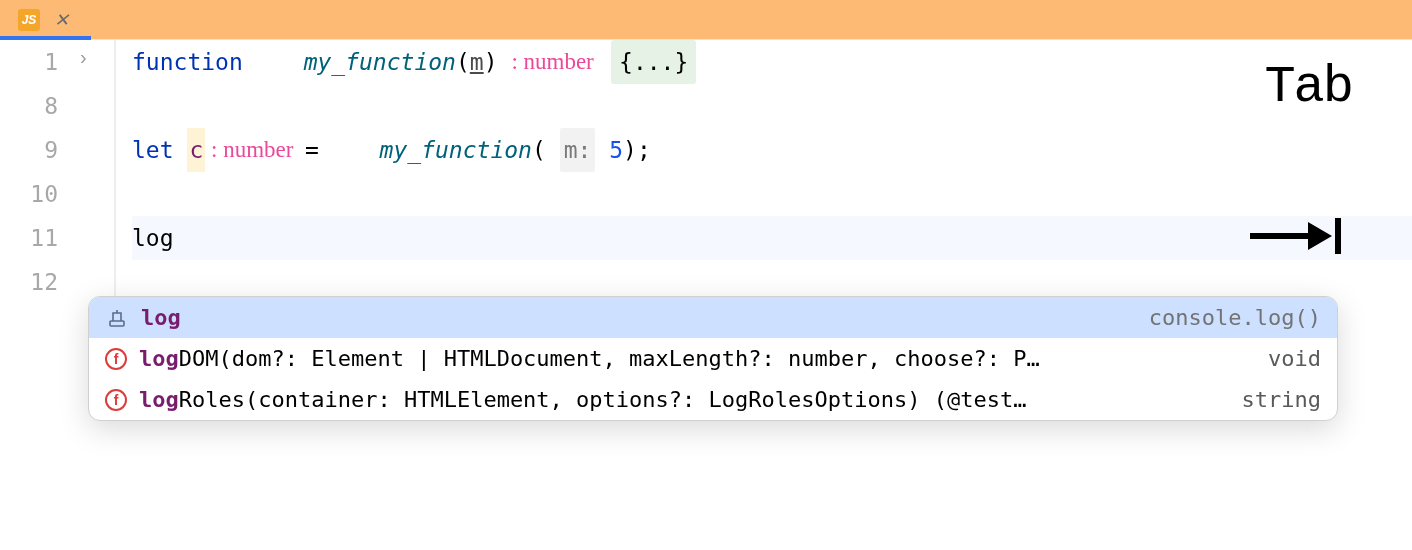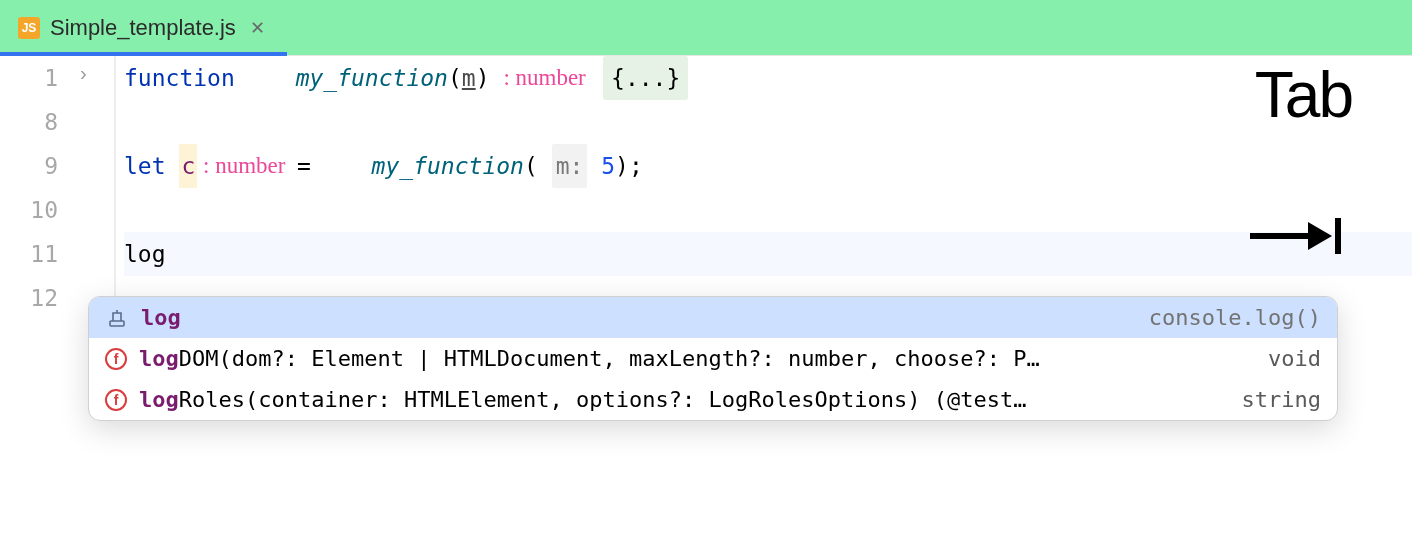--- a/index.html
+++ b/index.html
@@ -8,25 +8,26 @@
       background: #fff;
       width: 1412px;
       height: 550px;
       overflow: hidden;
       position: relative;
     }
     .mono { font-family: "SF Mono", Menlo, Consolas, monospace; }
 
     
     .tabbar {
-      height: 56px;
+      height: 40px;
       border-bottom: 1px solid #e6e6e6;
       display: flex;
       align-items: stretch;
-      background: #86efac;
+      background: #fdba74;
+      font-style: italic;
     }
     .tab {
       display: flex;
       align-items: center;
       gap: 10px;
       padding: 0 18px;
       position: relative;
       font-size: 22px;
       color: #2b2b2b;
     }
@@ -77,21 +78,21 @@
     }
     .code-border {
       width: 2px;
       background: #eee;
     }
     .code {
       flex: 1;
       font-size: 23px;
       line-height: 44px;
       position: relative;
-      padding-left: 8px;
+      padding-left: 16px;
     }
     .line { height: 44px; white-space: pre; display: flex; align-items: center; }
     .gutter .line { justify-content: flex-end; }
     .line.current { background: #f5f8ff; }
     .gutter .line.current, .fold-gutter .line.current { background: transparent; }
 
     .kw { color: #0033b3; }
     .fn-name { color: #00627a; font-style: italic; margin-left: 47px; }
     .var-decl { color: #7a1c6e; }
     .param-name { color: #4b4b4b; text-decoration: underline; }
@@ -99,25 +100,25 @@
     .hint-bg { background: #e6f2e6; padding: 0 8px; border-radius: 3px; }
     .param-hint { background: #f2f2f2; color: #7a7a7a; padding: 0 4px; border-radius: 2px; }
     .num { color: #1750eb; }
     .ident-hl { background: #fff3d6; padding: 0 2px; }
 
     
     .tab-label {
       position: absolute;
       right: 60px;
       top: 58px;
-      font-size: 64px;
+      font-size: 52px;
       font-weight: 300;
       letter-spacing: -2px;
       color: #000;
-      font-family: Liberation Sans, sans-serif;
+      font-family: Liberation Mono, monospace;
     }
     .tab-key-icon {
       position: absolute;
       right: 68px;
       top: 212px;
     }
 
     
     .popup {
       position: absolute;
@@ -174,21 +175,20 @@
     .bulb { color: #f4a62a; font-size: 20px; }
     .dots { width: 18px; display: flex; flex-direction: column; gap: 3px; align-items: center; cursor: pointer; }
     .dots span { width: 3px; height: 3px; background: #6b6b6b; border-radius: 50%; }
   </style>
 </head>
 <body>
 
 <div class="tabbar">
   <div class="tab active">
     <span class="file-icon">JS</span>
-    <span>Simple_template.js</span>
     <span class="tab-close">✕</span>
   </div>
 </div>
 
 <div class="editor">
   <div class="gutter mono">
     <div class="line">1</div>
     <div class="line">8</div>
     <div class="line">9</div>
     <div class="line">10</div>

